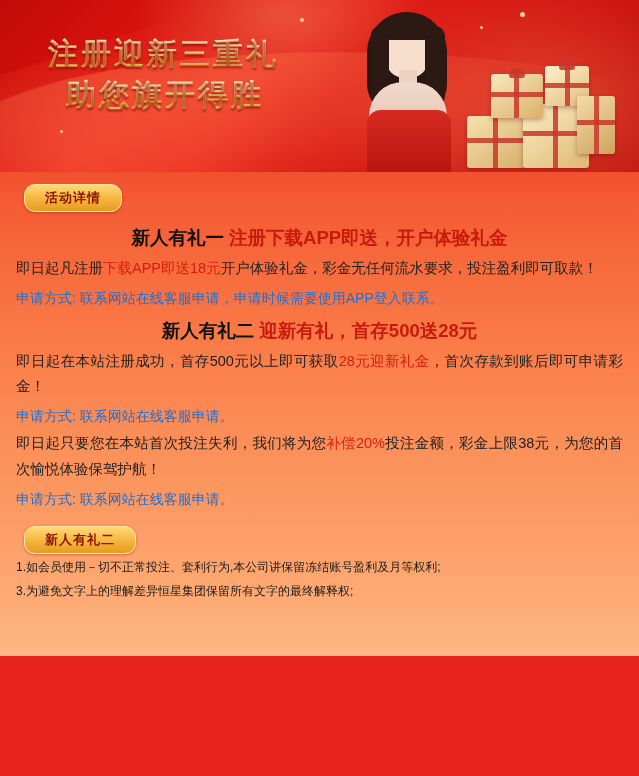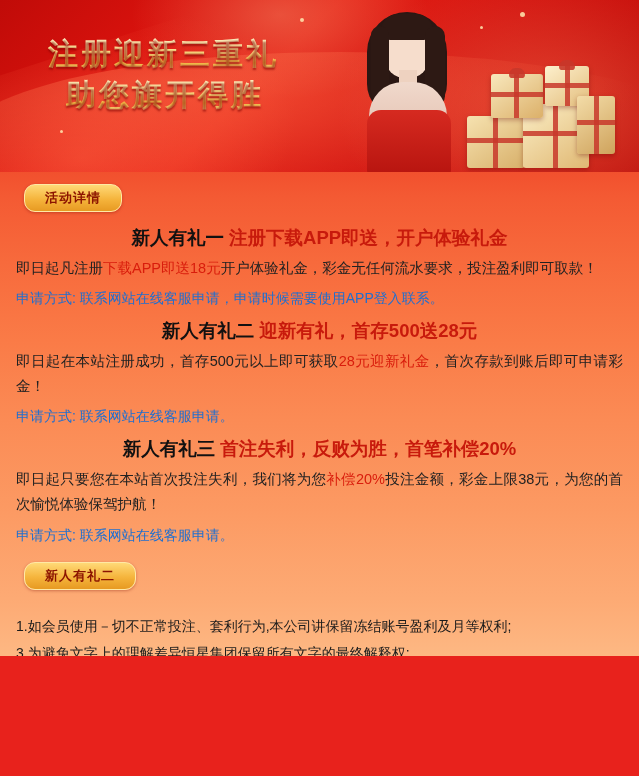--- a/index.html
+++ b/index.html
@@ -187,22 +187,22 @@
   .apply {
     font-size: 14px;
     color: #1f6fd0;
     margin-top: 6px;
     line-height: 1.7;
   }
   .apply .lbl { color: #1f6fd0; }
 
   .rules-tag-wrap { padding: 14px 0 0 8px; }
   .rules {
-    margin-top: 24px;
-    font-size: 14px;
+    margin-top: 2px;
+    font-size: 12px;
     line-height: 1.85;
     color: #1b1b1b;
   }
   .rules div { margin-bottom: 2px; text-align: justify; }
 </style>
 </head>
 <body>
 
 <div class="page">
 
@@ -287,24 +287,20 @@
       <div class="offer-body">
         <span>即日起在本站注册成功，首存500元以上即可获取</span><span class="red">28元迎新礼金</span><span>，首次存款到账后即可申请彩金！</span>
       </div>
       <div class="apply">
         <span class="lbl">申请方式:</span>
         <span>联系网站在线客服申请。</span>
       </div>
     </div>
 
     <div class="offer">
-      <div class="offer-head">
-        <span>新人有礼三</span>
-        <span class="hl">首注失利，反败为胜，首笔补偿20%</span>
-      </div>
       <div class="offer-body">
         <span>即日起只要您在本站首次投注失利，我们将为您</span><span class="red">补偿20%</span><span>投注金额，彩金上限38元，为您的首次愉悦体验保驾护航！</span>
       </div>
       <div class="apply">
         <span class="lbl">申请方式:</span>
         <span>联系网站在线客服申请。</span>
       </div>
     </div>
 
     <div class="rules-tag-wrap">

